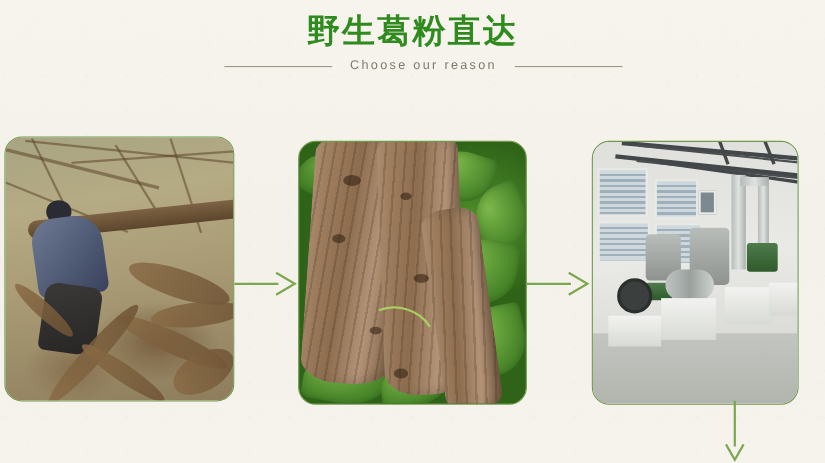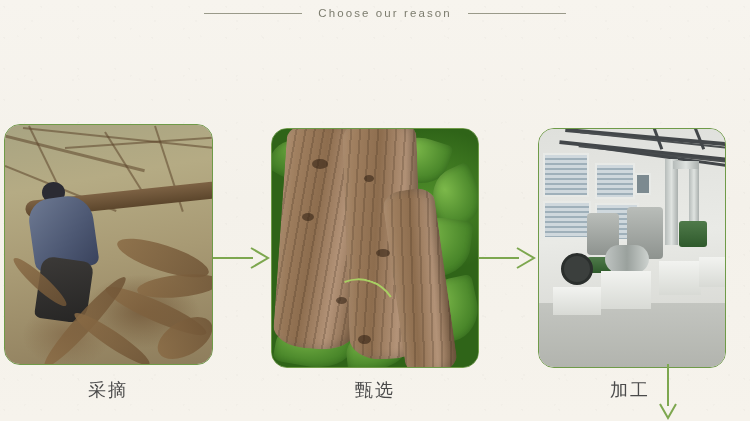--- a/index.html
+++ b/index.html
@@ -283,20 +283,21 @@
   .caption.p1 { left: 68px;  width: 80px; }
   .caption.p2 { left: 335px; width: 80px; }
   .caption.p3 { left: 590px; width: 80px; }
 </style>
 </head>
 <body>
 
 <div id="page">
 
   <div class="header">
+    <h1 class="main-title">野生葛粉直达</h1>
 
     <div class="sub-row">
       <span class="rule"></span>
       <span class="sub-en">Choose our reason</span>
       <span class="rule"></span>
     </div>
 
   </div>
 
   <div class="cards">
@@ -398,19 +399,14 @@
     </svg>
   </div>
 
   <div class="arrow-v">
     <svg width="26" height="57" viewBox="0 0 26 57">
       <line x1="13" y1="0" x2="13" y2="42" stroke="#7da74f" stroke-width="2"></line>
       <polyline points="5,40 13,54 21,40" fill="none" stroke="#7da74f" stroke-width="2"></polyline>
     </svg>
   </div>
 
-  <div class="captions">
-    <div class="caption p1">采摘</div>
-    <div class="caption p2">甄选</div>
-    <div class="caption p3">加工</div>
-  </div>
 
 </div>
 
 </body></html>

